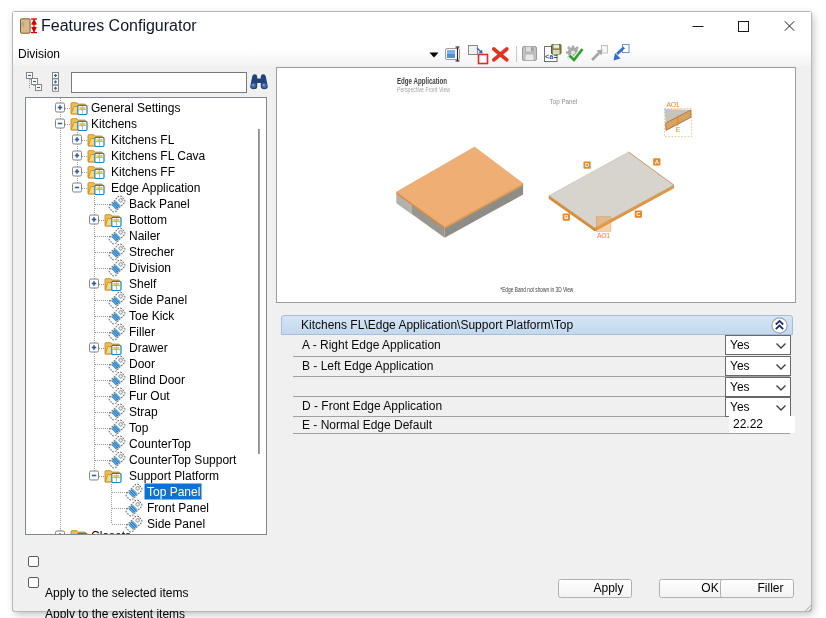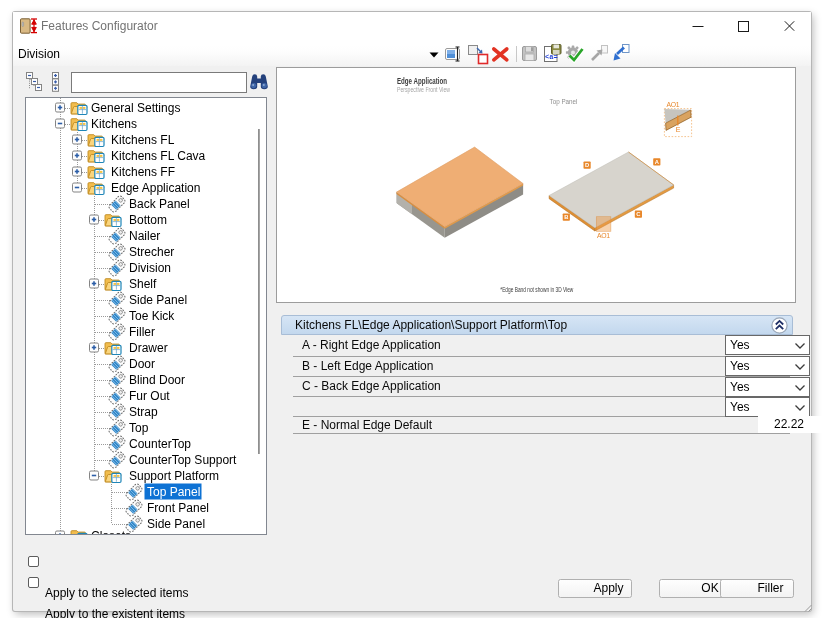--- a/index.html
+++ b/index.html
@@ -2,33 +2,33 @@
 <html><head>
 <meta charset="utf-8">
 <style>
 html,body{margin:0;padding:0;}
 body{width:826px;height:618px;background:#fff;font-family:"Liberation Sans",sans-serif;position:relative;overflow:hidden;}
 *{box-sizing:border-box;}
 .dlg{position:absolute;left:13px;top:12px;width:798px;height:599px;background:#f0f0f0;
  box-shadow:0 0 0 1px #b6b6b6, 2px 3px 8px rgba(0,0,0,.28);border-radius:2px;}
 .dlg>*{position:absolute;}
 .top{left:0;top:0;width:798px;height:54px;background:linear-gradient(#ffffff 0 34px,#fdfdfd 40px,#f3f3f3 54px);}
-.ttl{left:28px;top:6.5px;font-size:12px;line-height:14px;color:#737373;}
+.ttl{left:28px;top:6.5px;font-size:16px;line-height:14px;color:#0f172a;}
 .deflbl{left:5px;top:35px;font-size:12px;line-height:14px;color:#000;}
 .txt{font-size:12px;line-height:16px;color:#000;white-space:nowrap;margin-top:32px;}
 
 .sinput{left:58px;top:59.5px;width:176px;height:21px;background:#fff;border:1px solid #7a7a7a;}
 
 
-.hdr{left:268px;top:303px;width:512px;height:20px;background:linear-gradient(#d6e5f5,#c3d8ee);border:1px solid #a8bdd6;border-radius:3px 3px 0 0;font-size:12px;line-height:18px;color:#0a0a0a;padding-left:13px;}
+.hdr{left:268px;top:303px;width:512px;height:20px;background:linear-gradient(#d6e5f5,#c3d8ee);border:1px solid #a8bdd6;border-radius:3px 3px 0 0;font-size:12px;line-height:18px;color:#0a0a0a;padding-left:19px;}
 .sep{background:#a0a0a0;height:1px;left:280px;width:497px;}
 .rowlbl{font-size:12px;line-height:16px;color:#0a0a0a;left:289px;}
-.dd{left:712px;width:85px;height:20px;background:#fff;border:1px solid #686868;font-size:12px;line-height:18px;padding-left:4px;color:#000;}
+.dd{left:712px;width:66px;height:20px;background:#fff;border:1px solid #686868;font-size:12px;line-height:18px;padding-left:4px;color:#000;}
 .dd svg{position:absolute;right:4px;top:7px;}
-.ecell{left:745px;top:404px;width:65.5px;height:17px;background:#fff;font-size:12px;line-height:16px;padding-left:16px;color:#000;}
+.ecell{left:716px;top:404px;width:65.5px;height:17px;background:#fff;font-size:12px;line-height:16px;padding-left:4px;color:#000;}
 
 .cb{width:11px;height:11px;background:#fff;border:1px solid #5c5c5c;border-radius:2px;}
 
 .btn{width:74px;height:19.5px;background:linear-gradient(#fefefe,#f3f3f3);border:1px solid #b0b0b0;border-radius:2.5px;font-size:12px;line-height:17px;text-align:center;color:#000;top:566.5px;padding-left:28px;}
 </style>
 </head>
 <body>
 <div class="dlg">
  <div class="top"></div>
  <svg style="position:absolute;left:7px;top:6px" width="18" height="16" viewBox="0 0 18 16">
@@ -345,21 +345,21 @@
    <polyline points="4.8,12.2 8.5,8.6 12.2,12.2"></polyline>
   </g>
  </svg>
  <div class="sep" style="top:343.5px"></div>
  <div class="sep" style="top:363.7px"></div>
  <div class="sep" style="top:383.7px"></div>
  <div class="sep" style="top:404px"></div>
  <div class="sep" style="top:421px"></div>
  <div class="rowlbl" style="position:absolute;top:345.6px">B - Left Edge Application</div>
  <div class="rowlbl" style="position:absolute;top:325.4px">A - Right Edge Application</div>
- <div class="rowlbl" style="position:absolute;top:365.6px">C - Back Edge Application</div>
+ <div class="rowlbl" style="position:absolute;top:385.9px">D - Front Edge Application</div>
  <div class="rowlbl" style="position:absolute;top:404.5px">E - Normal Edge Default</div>
  <div class="dd" style="top:323.3px">Yes<svg width="10" height="6">
         <polyline points="0.5,0.5 5,5 9.5,0.5" fill="none" stroke="#3c3c3c" stroke-width="1.3"></polyline>
       </svg></div>
  <div class="dd" style="top:344.3px">Yes<svg width="10" height="6">
         <polyline points="0.5,0.5 5,5 9.5,0.5" fill="none" stroke="#3c3c3c" stroke-width="1.3"></polyline>
       </svg></div>
  <div class="dd" style="top:364.6px">Yes<svg width="10" height="6">
         <polyline points="0.5,0.5 5,5 9.5,0.5" fill="none" stroke="#3c3c3c" stroke-width="1.3"></polyline>
       </svg></div>

